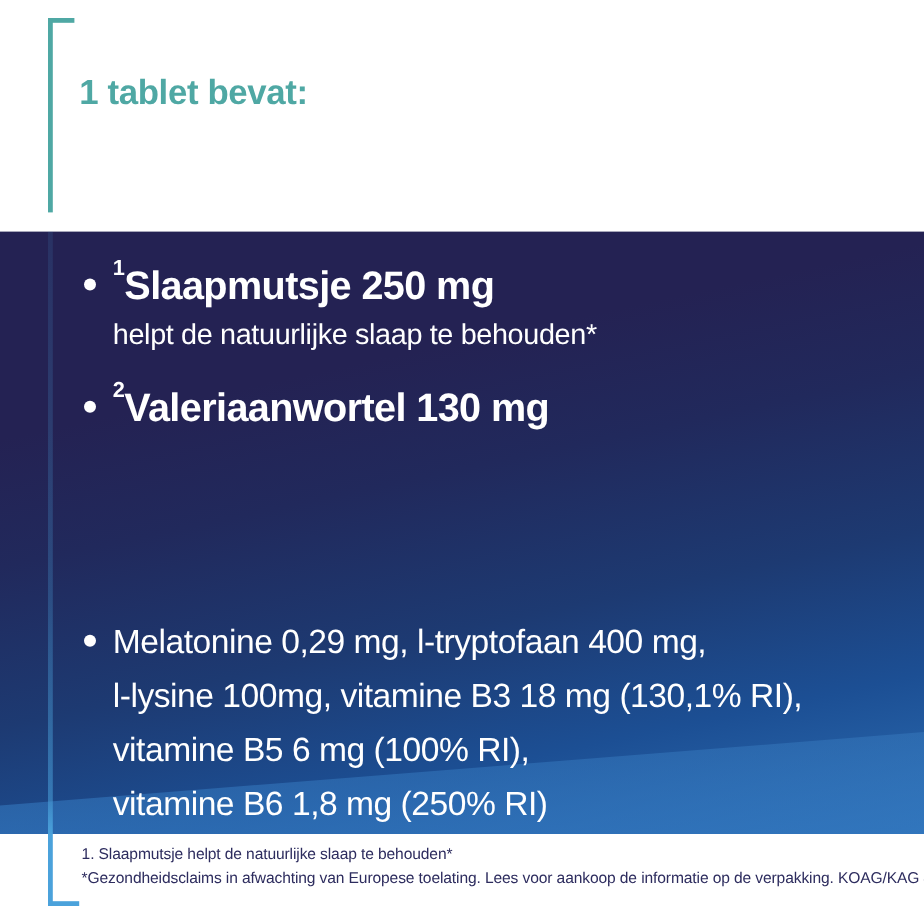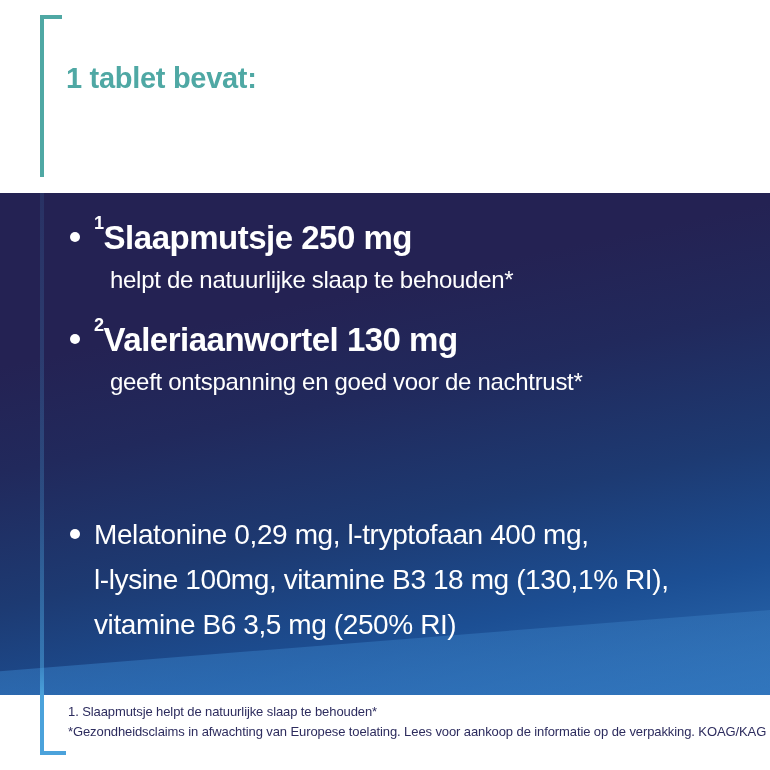--- a/index.html
+++ b/index.html
@@ -78,21 +78,21 @@
     letter-spacing:-0.5px;line-height:38px;
     white-space:nowrap;
   }
   .li-bold sup{
     font-size:0.55em;line-height:0;
     position:relative;top:-0.45em;
   }
   .li-desc{
     font-size:24px;font-weight:normal;
     letter-spacing:-0.3px;line-height:28px;
-    margin-top:9px;white-space:nowrap;margin-left:16px;
+    margin-top:9px;white-space:nowrap;
   }
   .li-lines{
     font-size:28px;font-weight:normal;
     letter-spacing:-0.4px;line-height:45px;
     white-space:nowrap;
   }
   #item-1{top:26px;}
   #item-2{top:128px;}
   #item-3{top:306px;margin-top:13px;}
   #item-3.li::before{top:17px;}
@@ -118,28 +118,28 @@
   <div class="panel">
     <div class="panel-swoosh"></div>
 
     <div class="li" id="item-1">
       <div class="li-bold"><sup>1</sup><span>Slaapmutsje 250 mg</span></div>
       <div class="li-desc">helpt de natuurlijke slaap te behouden*</div>
     </div>
 
     <div class="li" id="item-2">
       <div class="li-bold"><sup>2</sup><span>Valeriaanwortel 130 mg</span></div>
-      <div class="li-desc">geeft ontspanning en goed voor de nachtrust*</div>
     </div>
 
     <div class="li" id="item-3">
       <div class="li-lines">
         <div>Melatonine 0,29 mg, l-tryptofaan 400 mg,</div>
         <div>l-lysine 100mg, vitamine B3 18 mg (130,1% RI),</div>
-        <div>vitamine B6 3,5 mg (250% RI)</div>
+        <div>vitamine B5 6 mg (100% RI),</div>
+        <div>vitamine B6 1,8 mg (250% RI)</div>
       </div>
     </div>
   </div>
 
   <div class="side-line"></div>
   <div class="bottom-foot"></div>
 
   <div class="footnotes">
     <div>1. Slaapmutsje helpt de natuurlijke slaap te behouden*</div>
     <div>*Gezondheidsclaims in afwachting van Europese toelating. Lees voor aankoop de informatie op de verpakking. KOAG/KAG 4712-0724-1391.</div>

